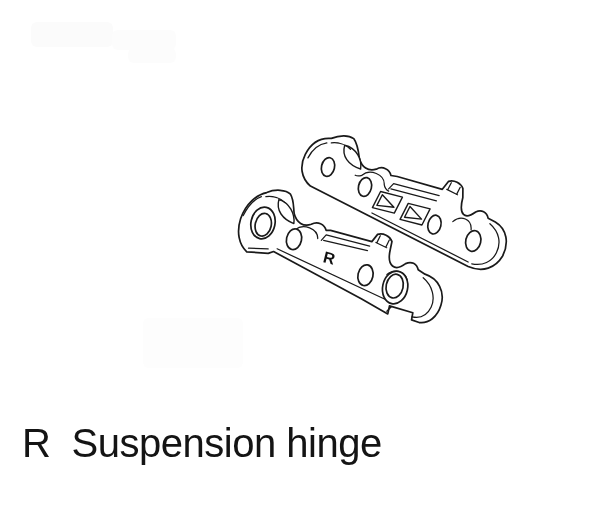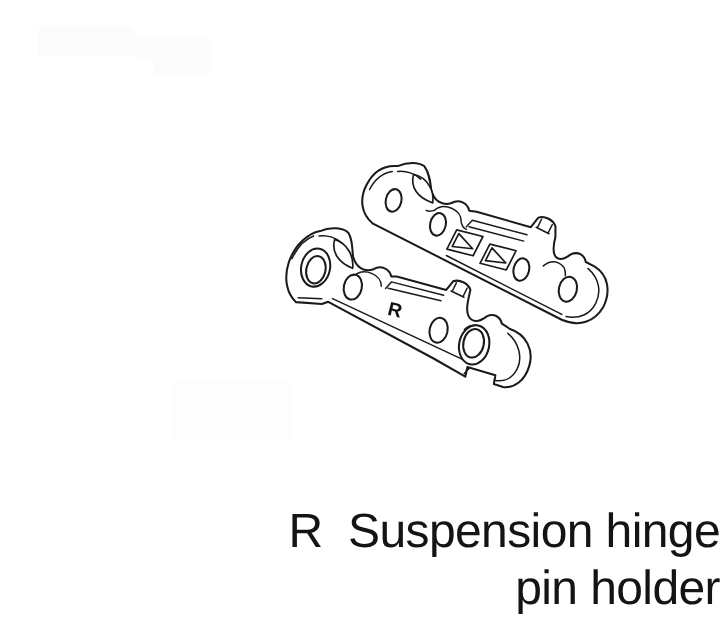--- a/index.html
+++ b/index.html
@@ -26,21 +26,21 @@
   .hole     { fill: #ffffff; stroke: #1a1a1a; stroke-width: 1.7; }
   .window   { fill: #ffffff; stroke: #1a1a1a; stroke-width: 1.4; stroke-linejoin: round; }
   .marking  { font-family: "Liberation Sans", sans-serif; font-weight: bold;
               font-size: 16px; fill: #111111; }
 
   .caption {
     position: absolute;
     left: 0; right: 0;
     top: 420px;
     padding-left: 22px;
-    text-align: right;
+    text-align: left;
     font-size: 40px;
     line-height: 47px;
     letter-spacing: -0.5px;
     color: #141414;
   }
   .caption-line { white-space: pre; }
 </style>
 </head>
 <body>
 
@@ -129,16 +129,15 @@
       <ellipse class="hole" cx="35" cy="1" rx="7.5" ry="10.5" transform="rotate(-14 35 1)"></ellipse>
       <ellipse class="hole" cx="115" cy="2" rx="7.5" ry="10.5" transform="rotate(-14 115 2)"></ellipse>
       <ellipse class="hole" cx="147" cy="0" rx="12.5" ry="16.5" transform="rotate(-14 147 0)"></ellipse>
       <ellipse class="hole" cx="146" cy="-1" rx="8.5" ry="12" transform="rotate(-14 146 -1)"></ellipse>
       <text class="marking" transform="translate(76,8) rotate(-12)" text-anchor="middle">R</text>
     </g>
   </svg>
 
   <div class="caption">
     <div class="caption-line">R  Suspension hinge</div>
-    <div class="caption-line">pin holder</div>
   </div>
 
 </div>
 
 </body></html>

